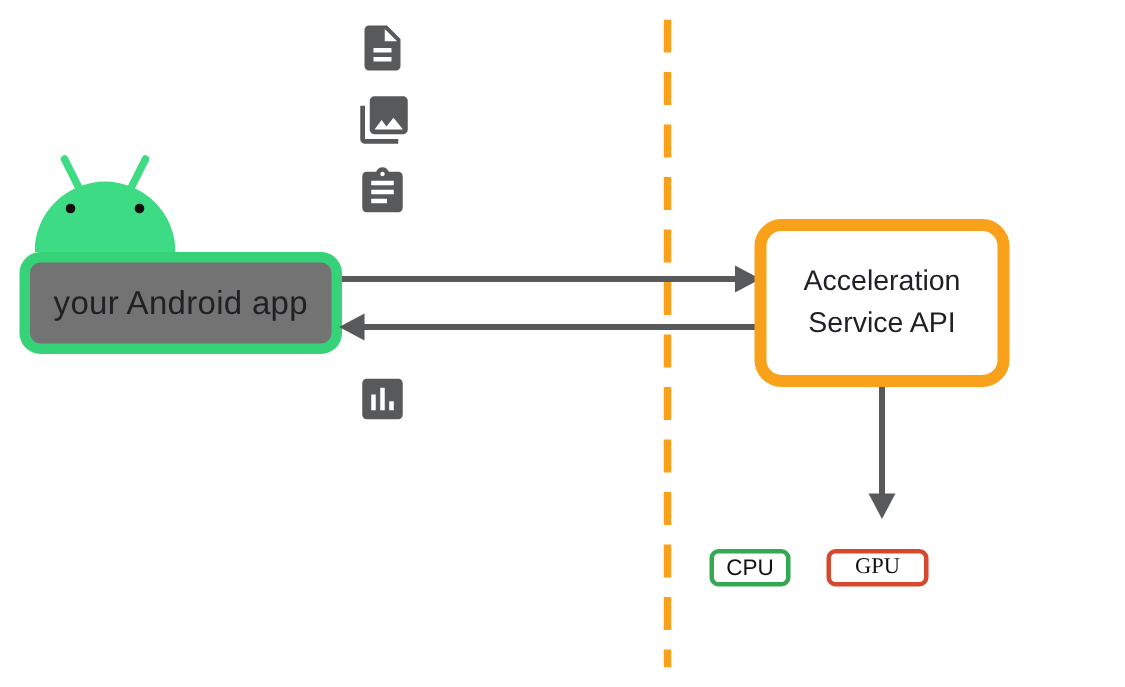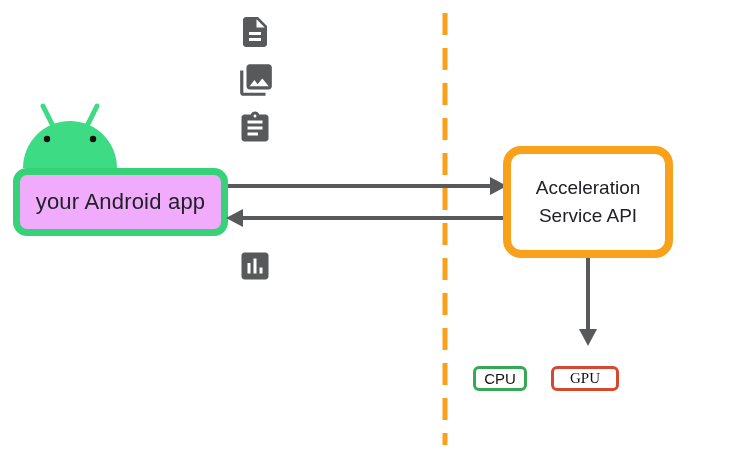--- a/index.html
+++ b/index.html
@@ -4,21 +4,21 @@
 <style>
   html,body{margin:0;padding:0;background:#ffffff;}
   .canvas{
     position:relative;width:750px;height:458px;background:#ffffff;overflow:hidden;
     font-family:"Liberation Sans","DejaVu Sans",sans-serif;color:#202124;
   }
   .abs{position:absolute;}
   
   .app-box{
     left:13px;top:168px;width:215px;height:68px;box-sizing:border-box;
-    border:7px solid #36d278;border-radius:14px;background:#f0abfc;
+    border:7px solid #36d278;border-radius:14px;background:#737373;
     display:flex;align-items:center;justify-content:center;
   }
   .app-box span{font-size:22px;letter-spacing:.2px;color:#202124;}
   
   .head-svg{left:23px;top:102px;}
   
   .mi{left:237px;fill:#58595b;}
   .mi-doc{top:14px;}
   .mi-photo{top:61px;}
   .mi-clip{top:110px;}

